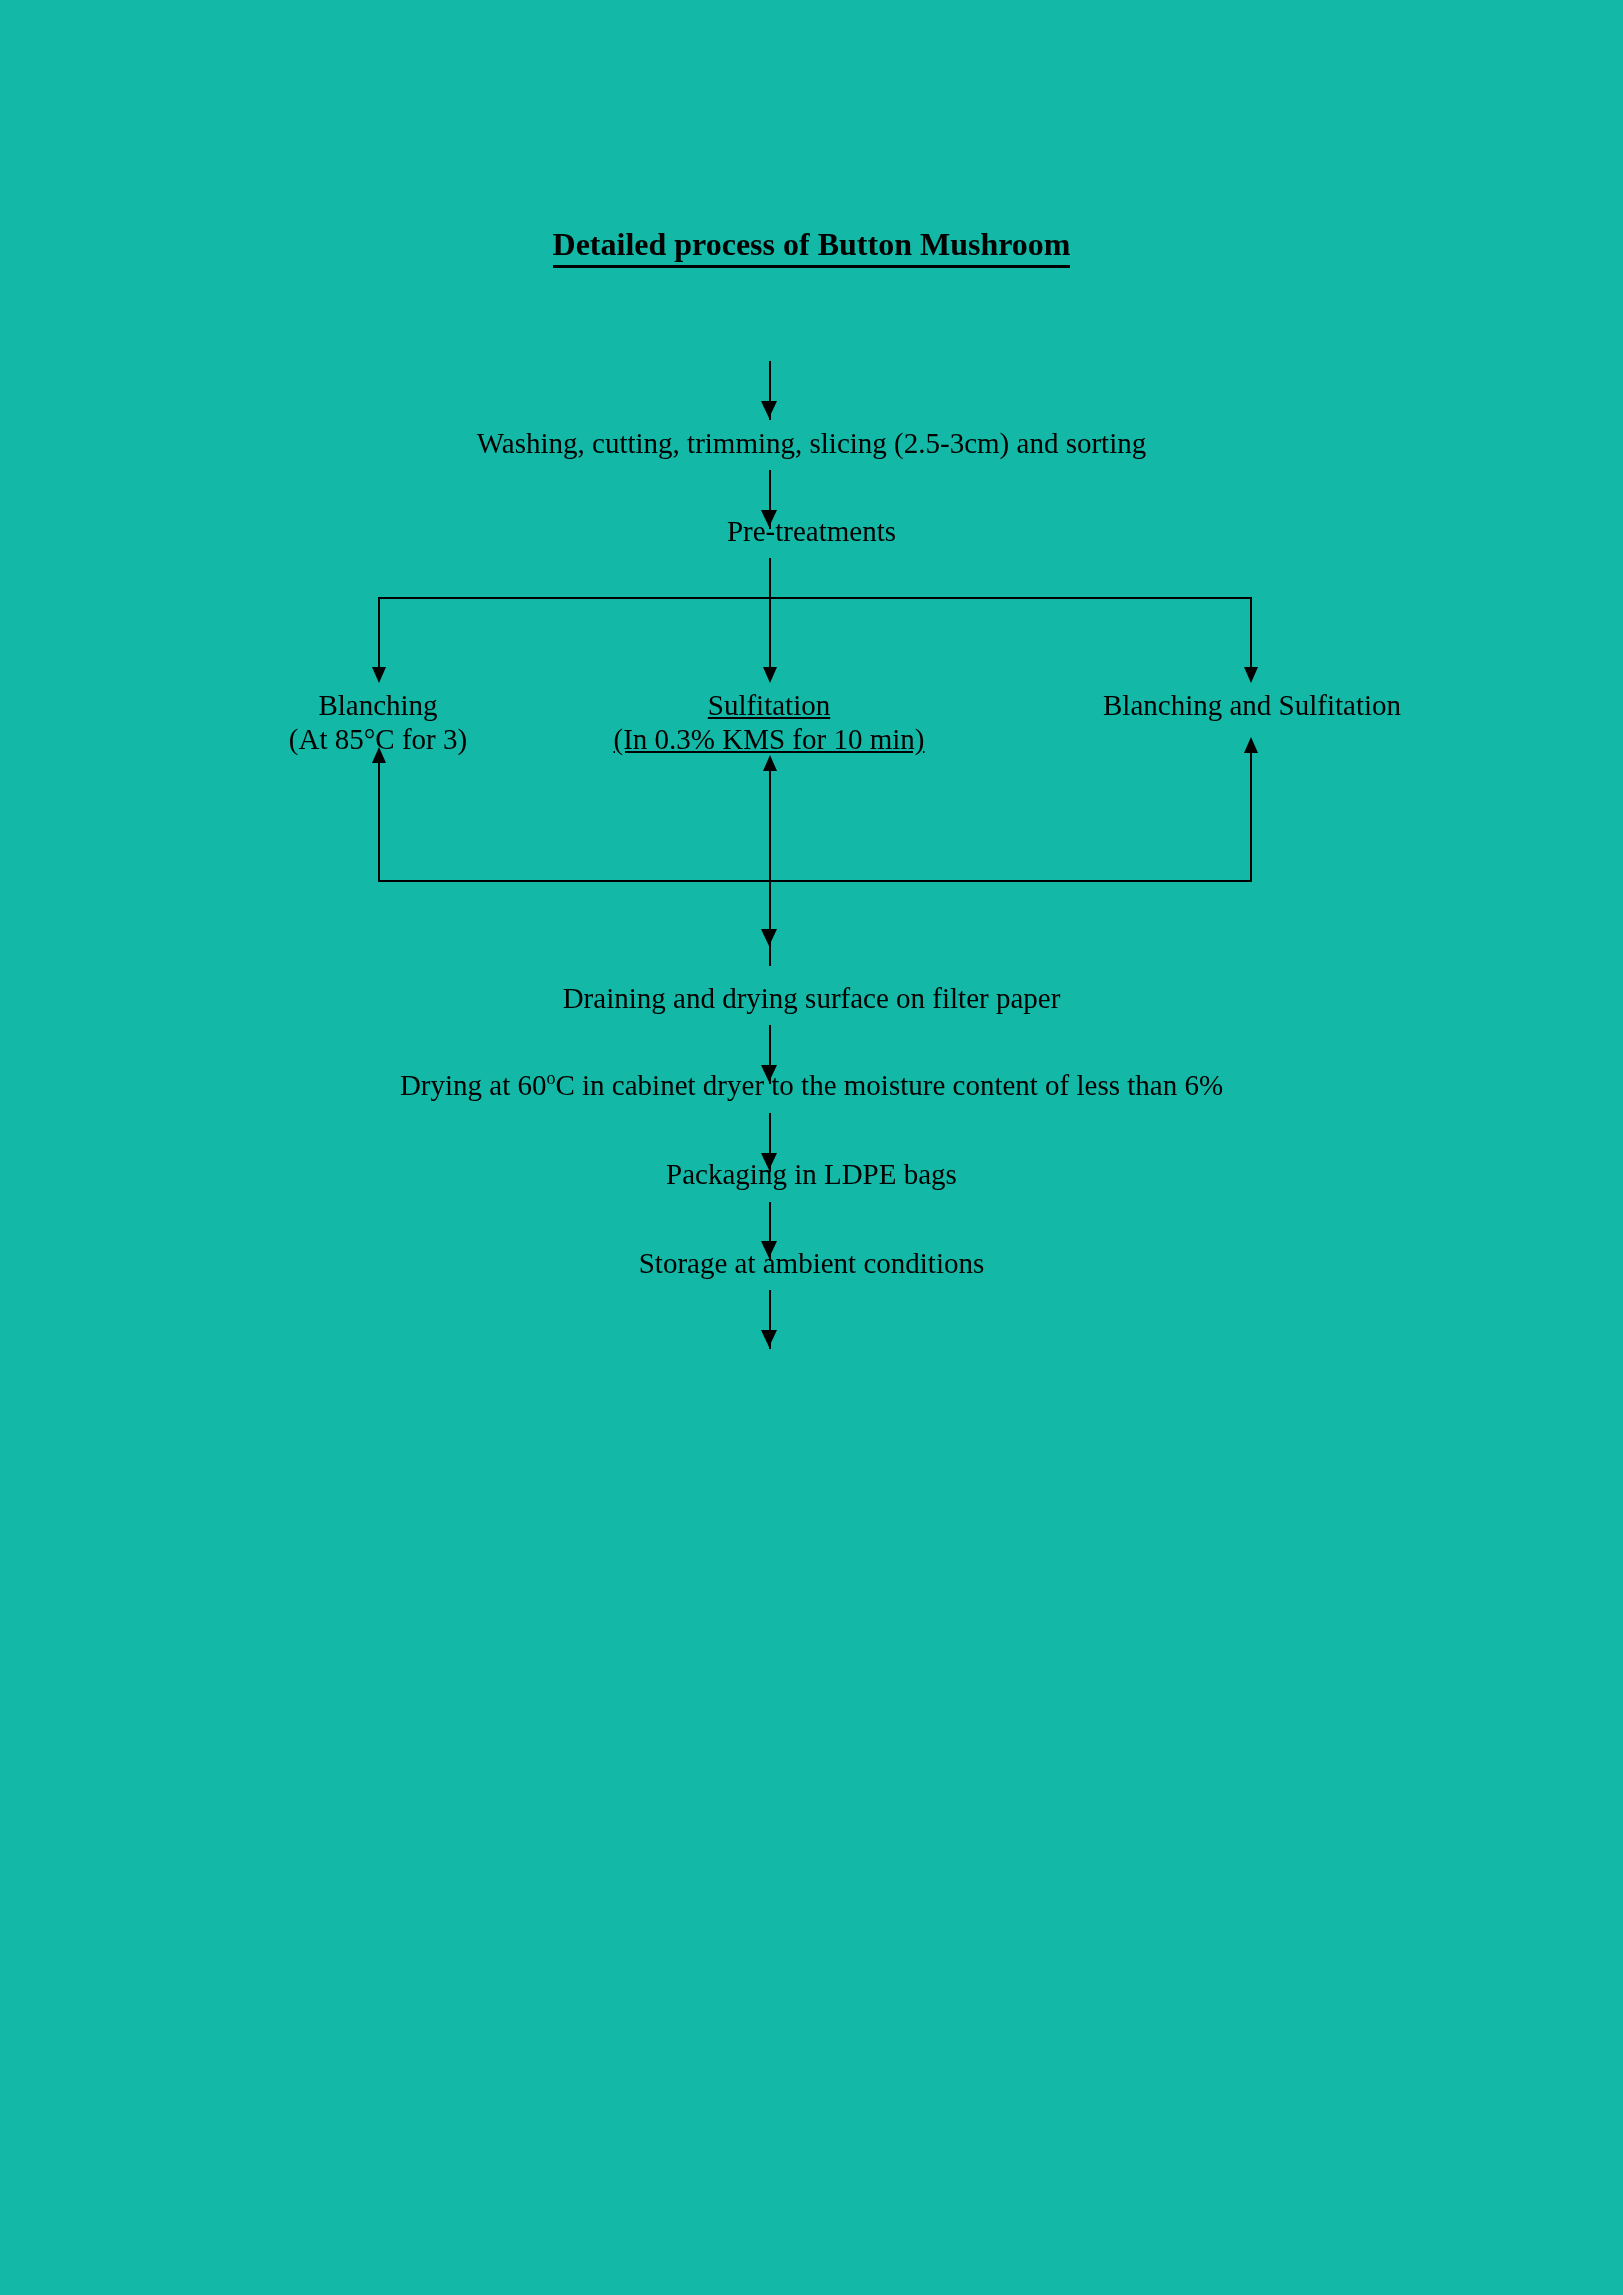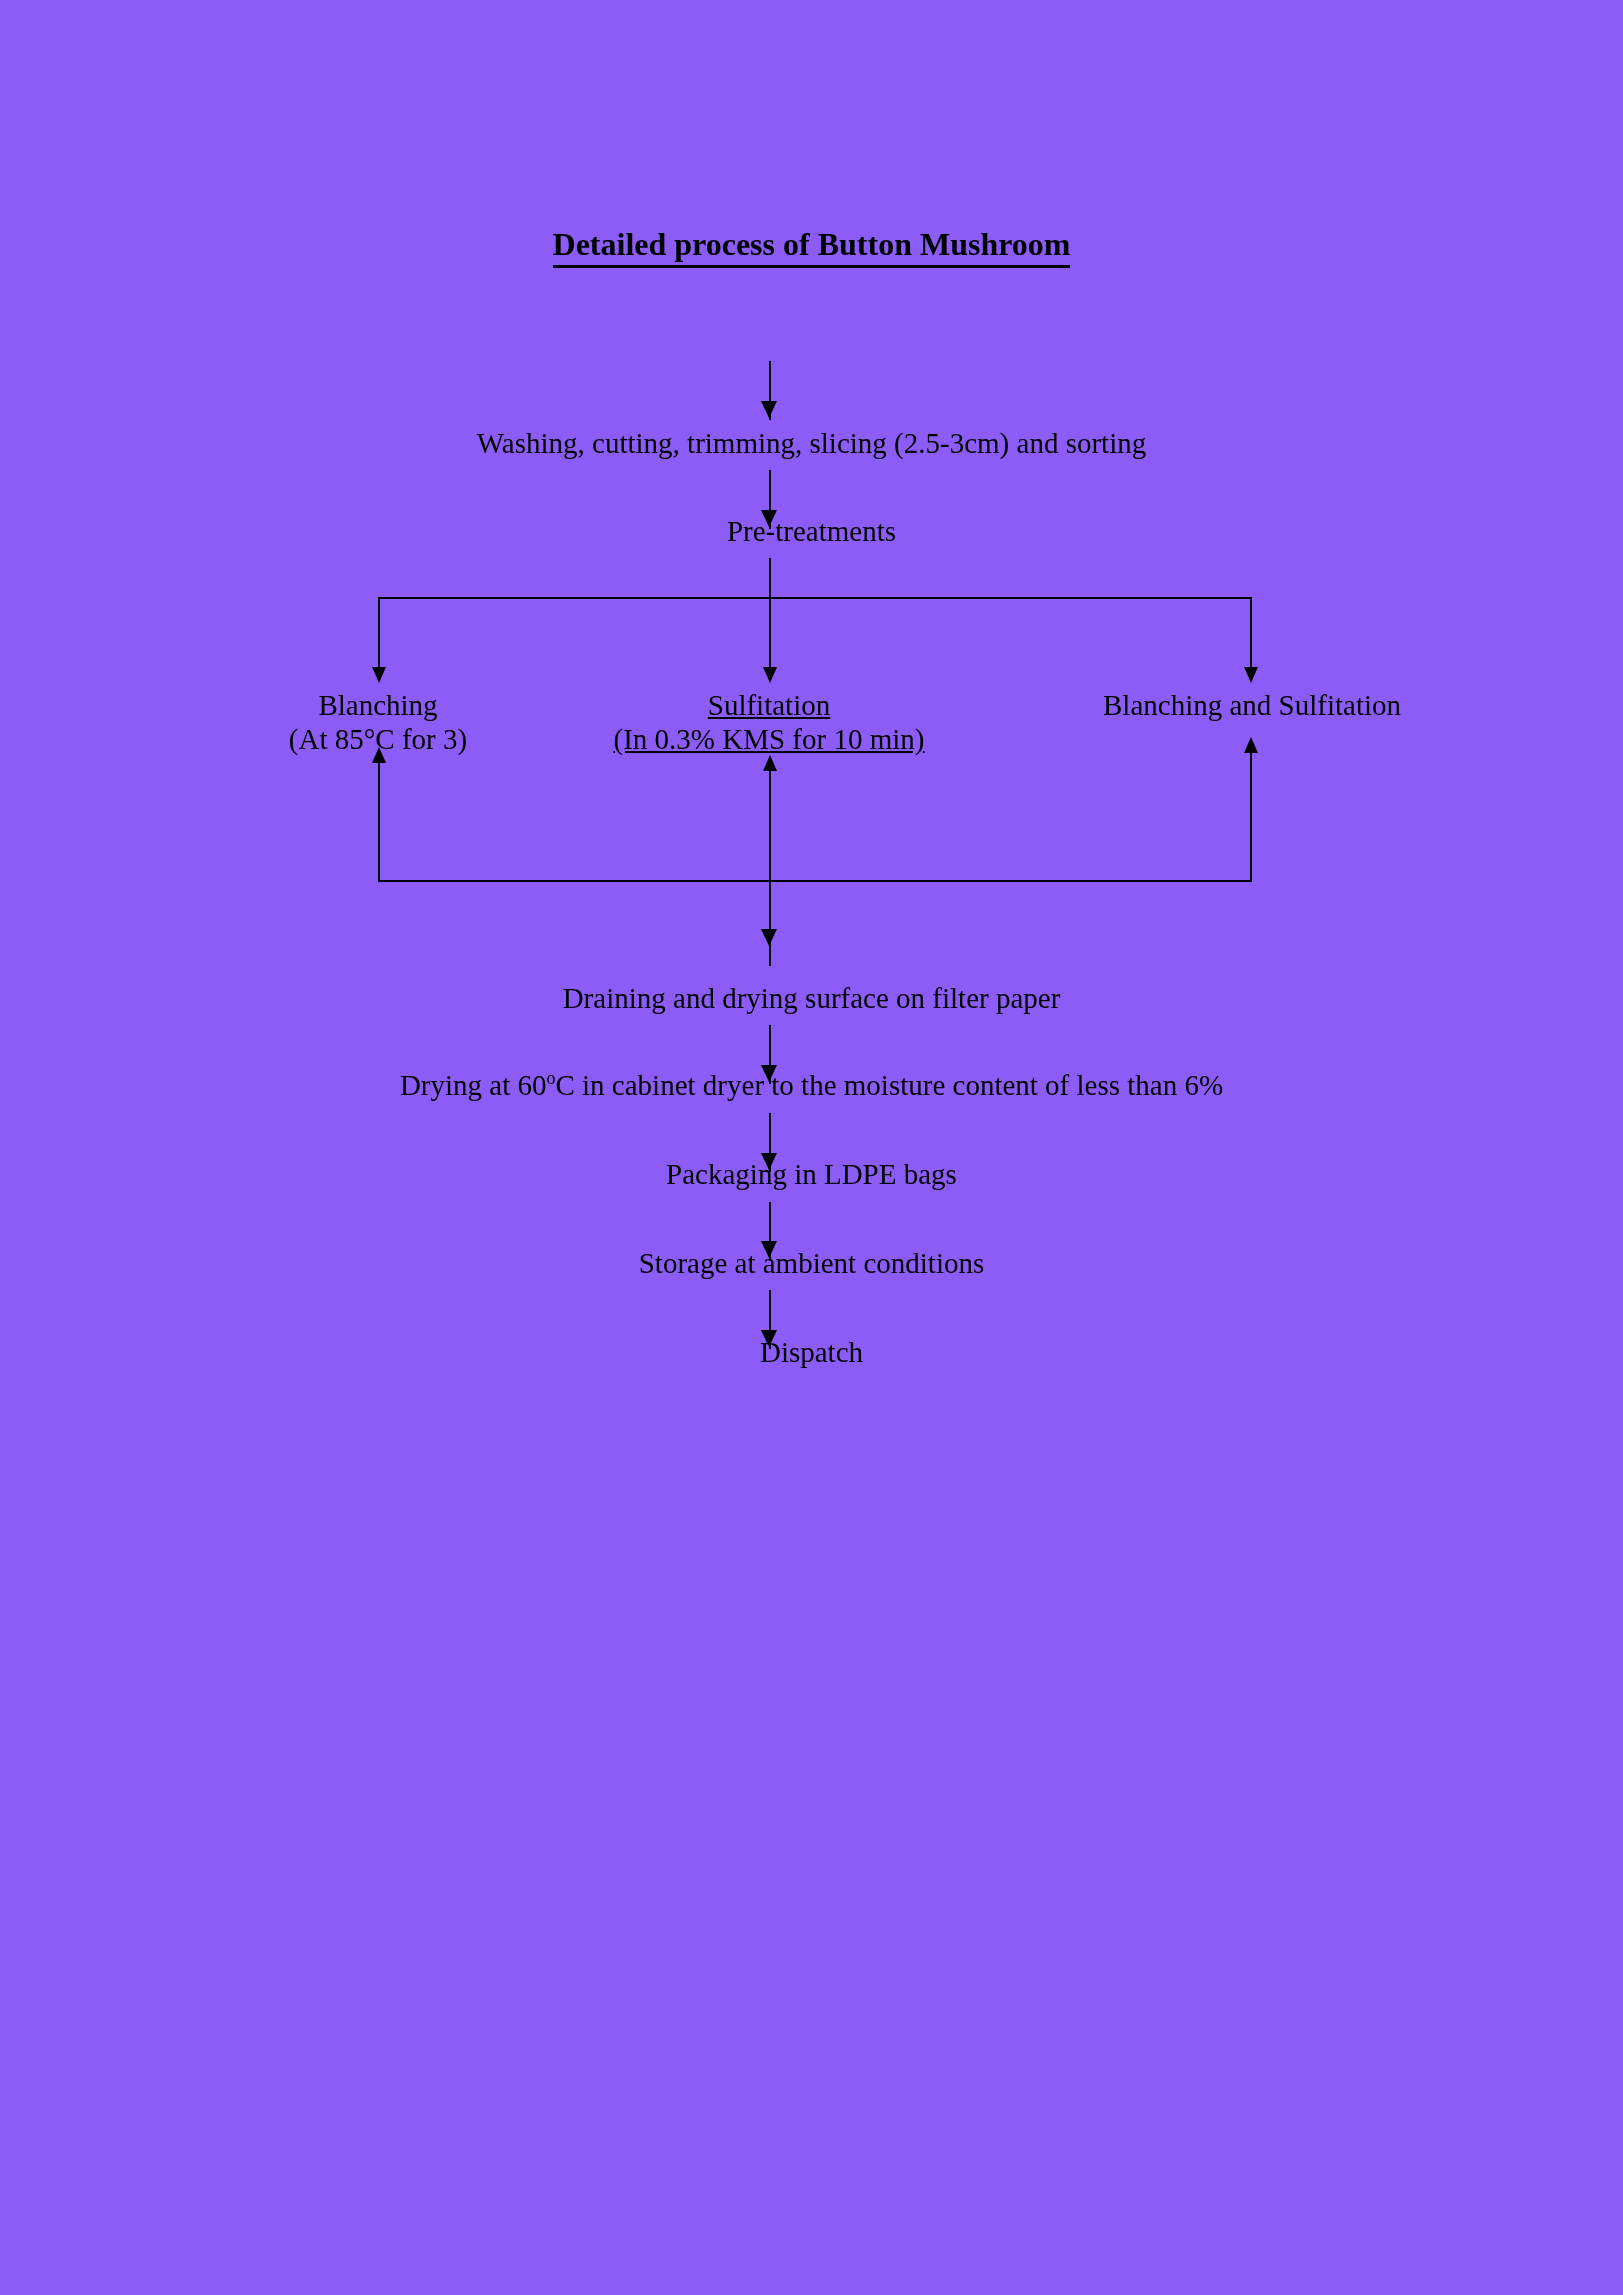--- a/index.html
+++ b/index.html
@@ -14,21 +14,21 @@
     font-family: "Liberation Serif", "DejaVu Serif", serif;
     color: #000000;
     overflow: hidden;
   }
 
   #page {
     position: absolute;
     left: 0; top: 0;
     width: 1623px;
     height: 2295px;
-    background: #8b5cf6;
+    background: #14b8a6;
   }
 
   
   .title {
     position: absolute;
     left: 0;
     top: 226px;
     width: 1623px;
     text-align: center;
     font-size: 32px;
@@ -187,18 +187,15 @@
   <div class="vline" style="left: 769px; top: 1202px; height: 59px;"></div>
   <div class="arrow-down" style="left: 761px; top: 1241px;"></div>
 
   <div class="node centered" style="top: 1246px;">
     <span>Storage at ambient conditions</span>
   </div>
 
   <div class="vline" style="left: 769px; top: 1290px; height: 59px;"></div>
   <div class="arrow-down" style="left: 761px; top: 1330px;"></div>
 
-  <div class="node centered" style="top: 1335px;">
-    <span>Dispatch</span>
-  </div>
 
 </div>
 
 
 </body></html>

